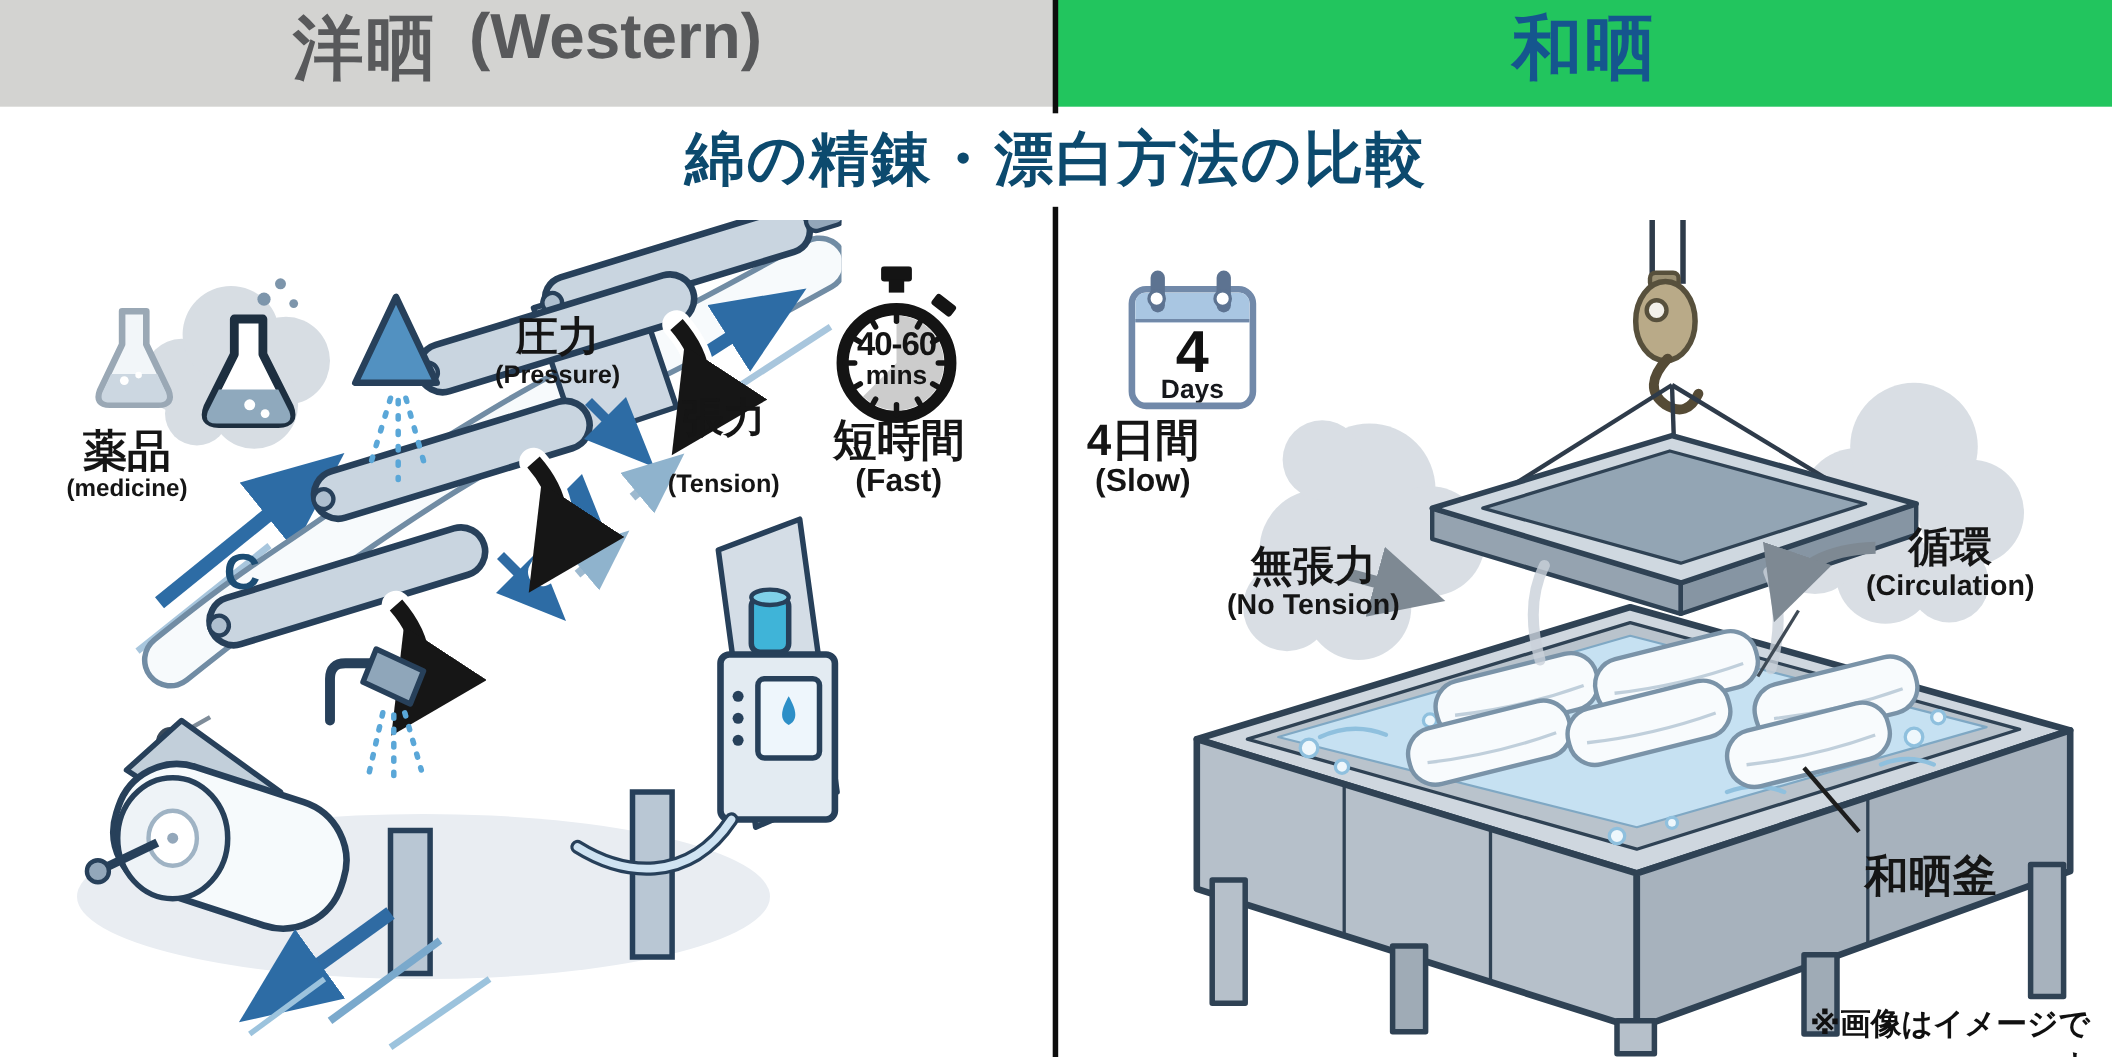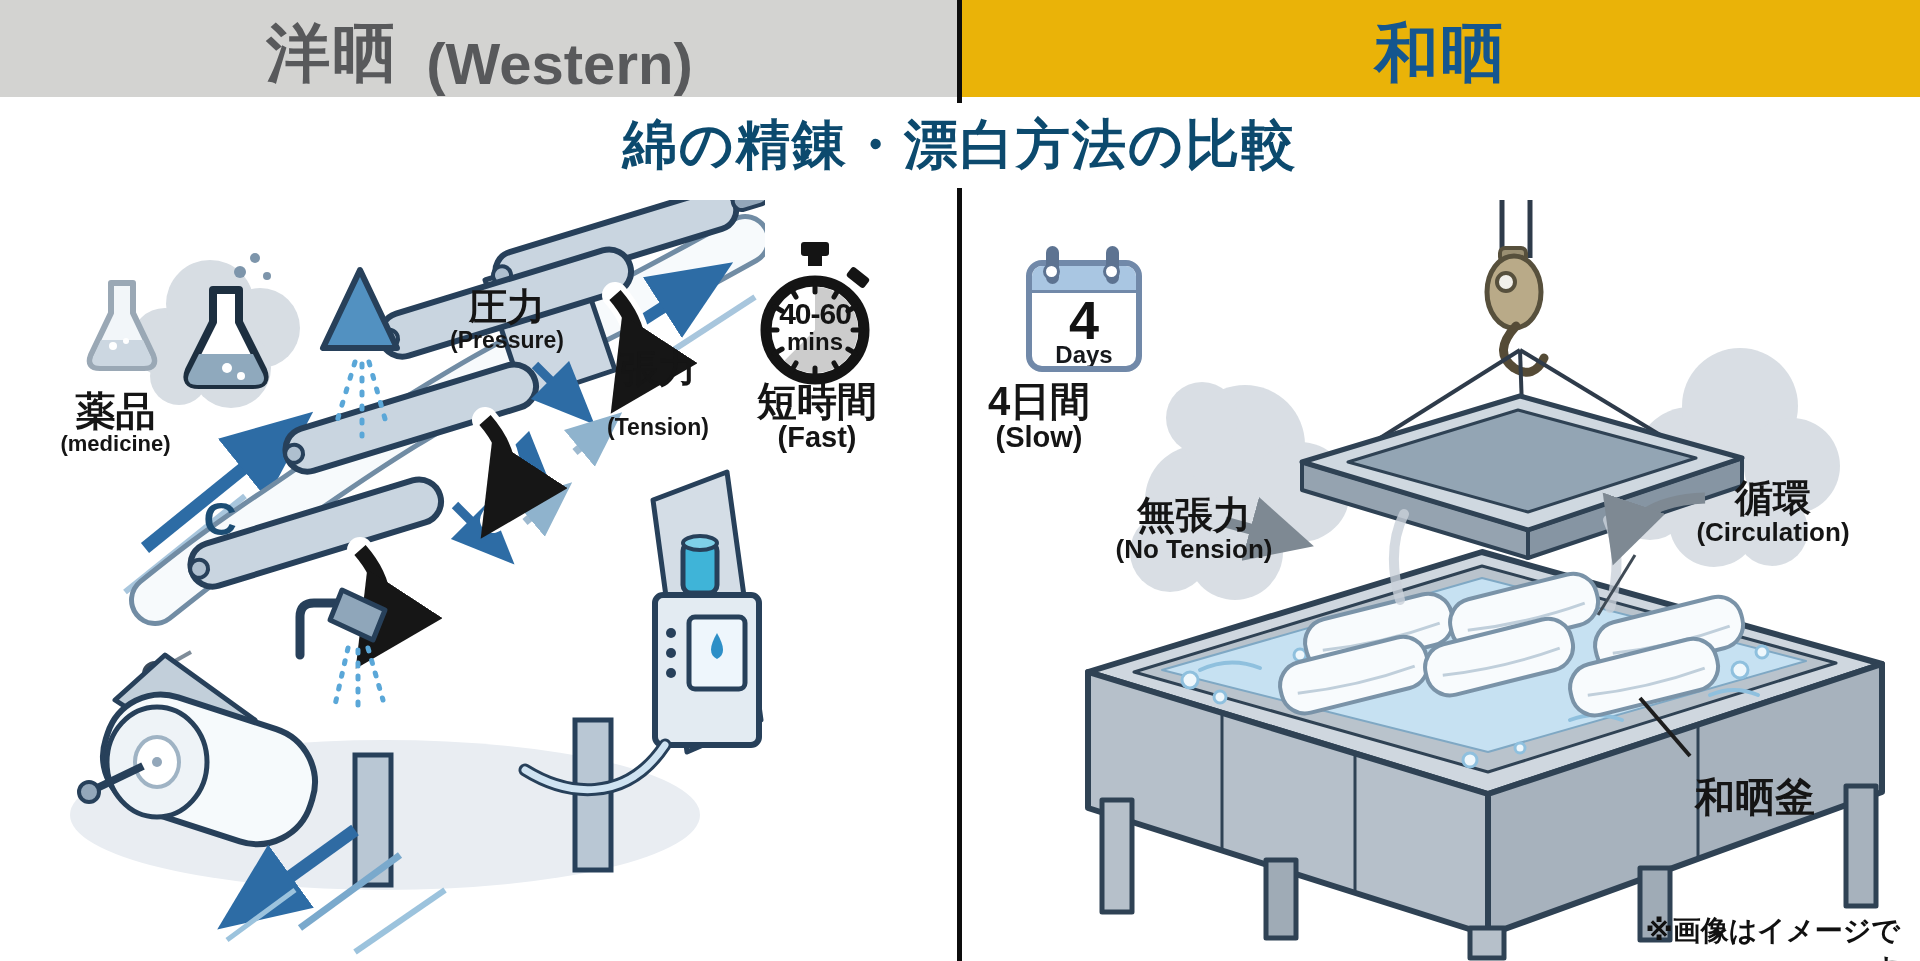--- a/index.html
+++ b/index.html
@@ -2,23 +2,23 @@
 <html><head>
 <meta charset="utf-8">
 <title>infographic</title>
 <style>
   html,body{margin:0;padding:0;background:#fff;}
   .canvas{
     position:relative;width:1920px;height:961px;background:#ffffff;overflow:hidden;
     font-family:"Liberation Sans","DejaVu Sans",sans-serif;
   }
   
-  .hdr{position:absolute;top:0;height:97px;display:flex;align-items:flex-end;justify-content:center;gap:28px;z-index:2;}
+  .hdr{position:absolute;top:0;height:97px;display:flex;align-items:flex-start;justify-content:center;gap:28px;z-index:2;}
   .hdr-west{left:0;width:959px;background:#d3d3d1;color:#58595b;}
-  .hdr-east{left:961px;width:959px;background:#eab308;color:#15568e;}
+  .hdr-east{left:961px;width:959px;background:#22c55e;color:#15568e;}
   .hdr .jp{font-size:64px;font-weight:800;letter-spacing:2px;}
   .hdr .en{font-size:58px;font-weight:800;}
   .divider{position:absolute;left:957px;top:0;width:5px;height:961px;background:#0d0d0d;z-index:5;}
   .main-title{
     position:absolute;left:50%;top:103px;transform:translateX(-50%);
     margin:0;font-size:54px;font-weight:900;letter-spacing:2px;color:#0c4a6e;
     background:#ffffff;padding:6px 30px;z-index:6;white-space:nowrap;
   }
   
   .label{position:absolute;z-index:7;text-align:center;color:#151515;line-height:1.05;}
@@ -366,21 +366,21 @@
   <div class="label" style="left:38px;top:390px;width:155px;">
     <span class="jp" style="font-size:40px;">薬品</span>
     <span class="en" style="font-size:22px;">(medicine)</span>
   </div>
 
   <div class="label" style="left:437px;top:288px;width:140px;">
     <span class="jp" style="font-size:38px;">圧力</span>
     <span class="en" style="font-size:23px;">(Pressure)</span>
   </div>
 
-  <div class="label" style="left:588px;top:350px;width:140px;">
+  <div class="label" style="left:588px;top:362px;width:140px;">
     <span class="jp" style="font-size:38px;">張力</span>
     <span class="en" style="font-size:23px;margin-top:25px;">(Tension)</span>
   </div>
 
   <div class="c-letter">C</div>
 
   <div class="label" style="left:742px;top:380px;width:150px;">
     <span class="jp" style="font-size:40px;">短時間</span>
     <span class="en" style="font-size:29px;">(Fast)</span>
   </div>

